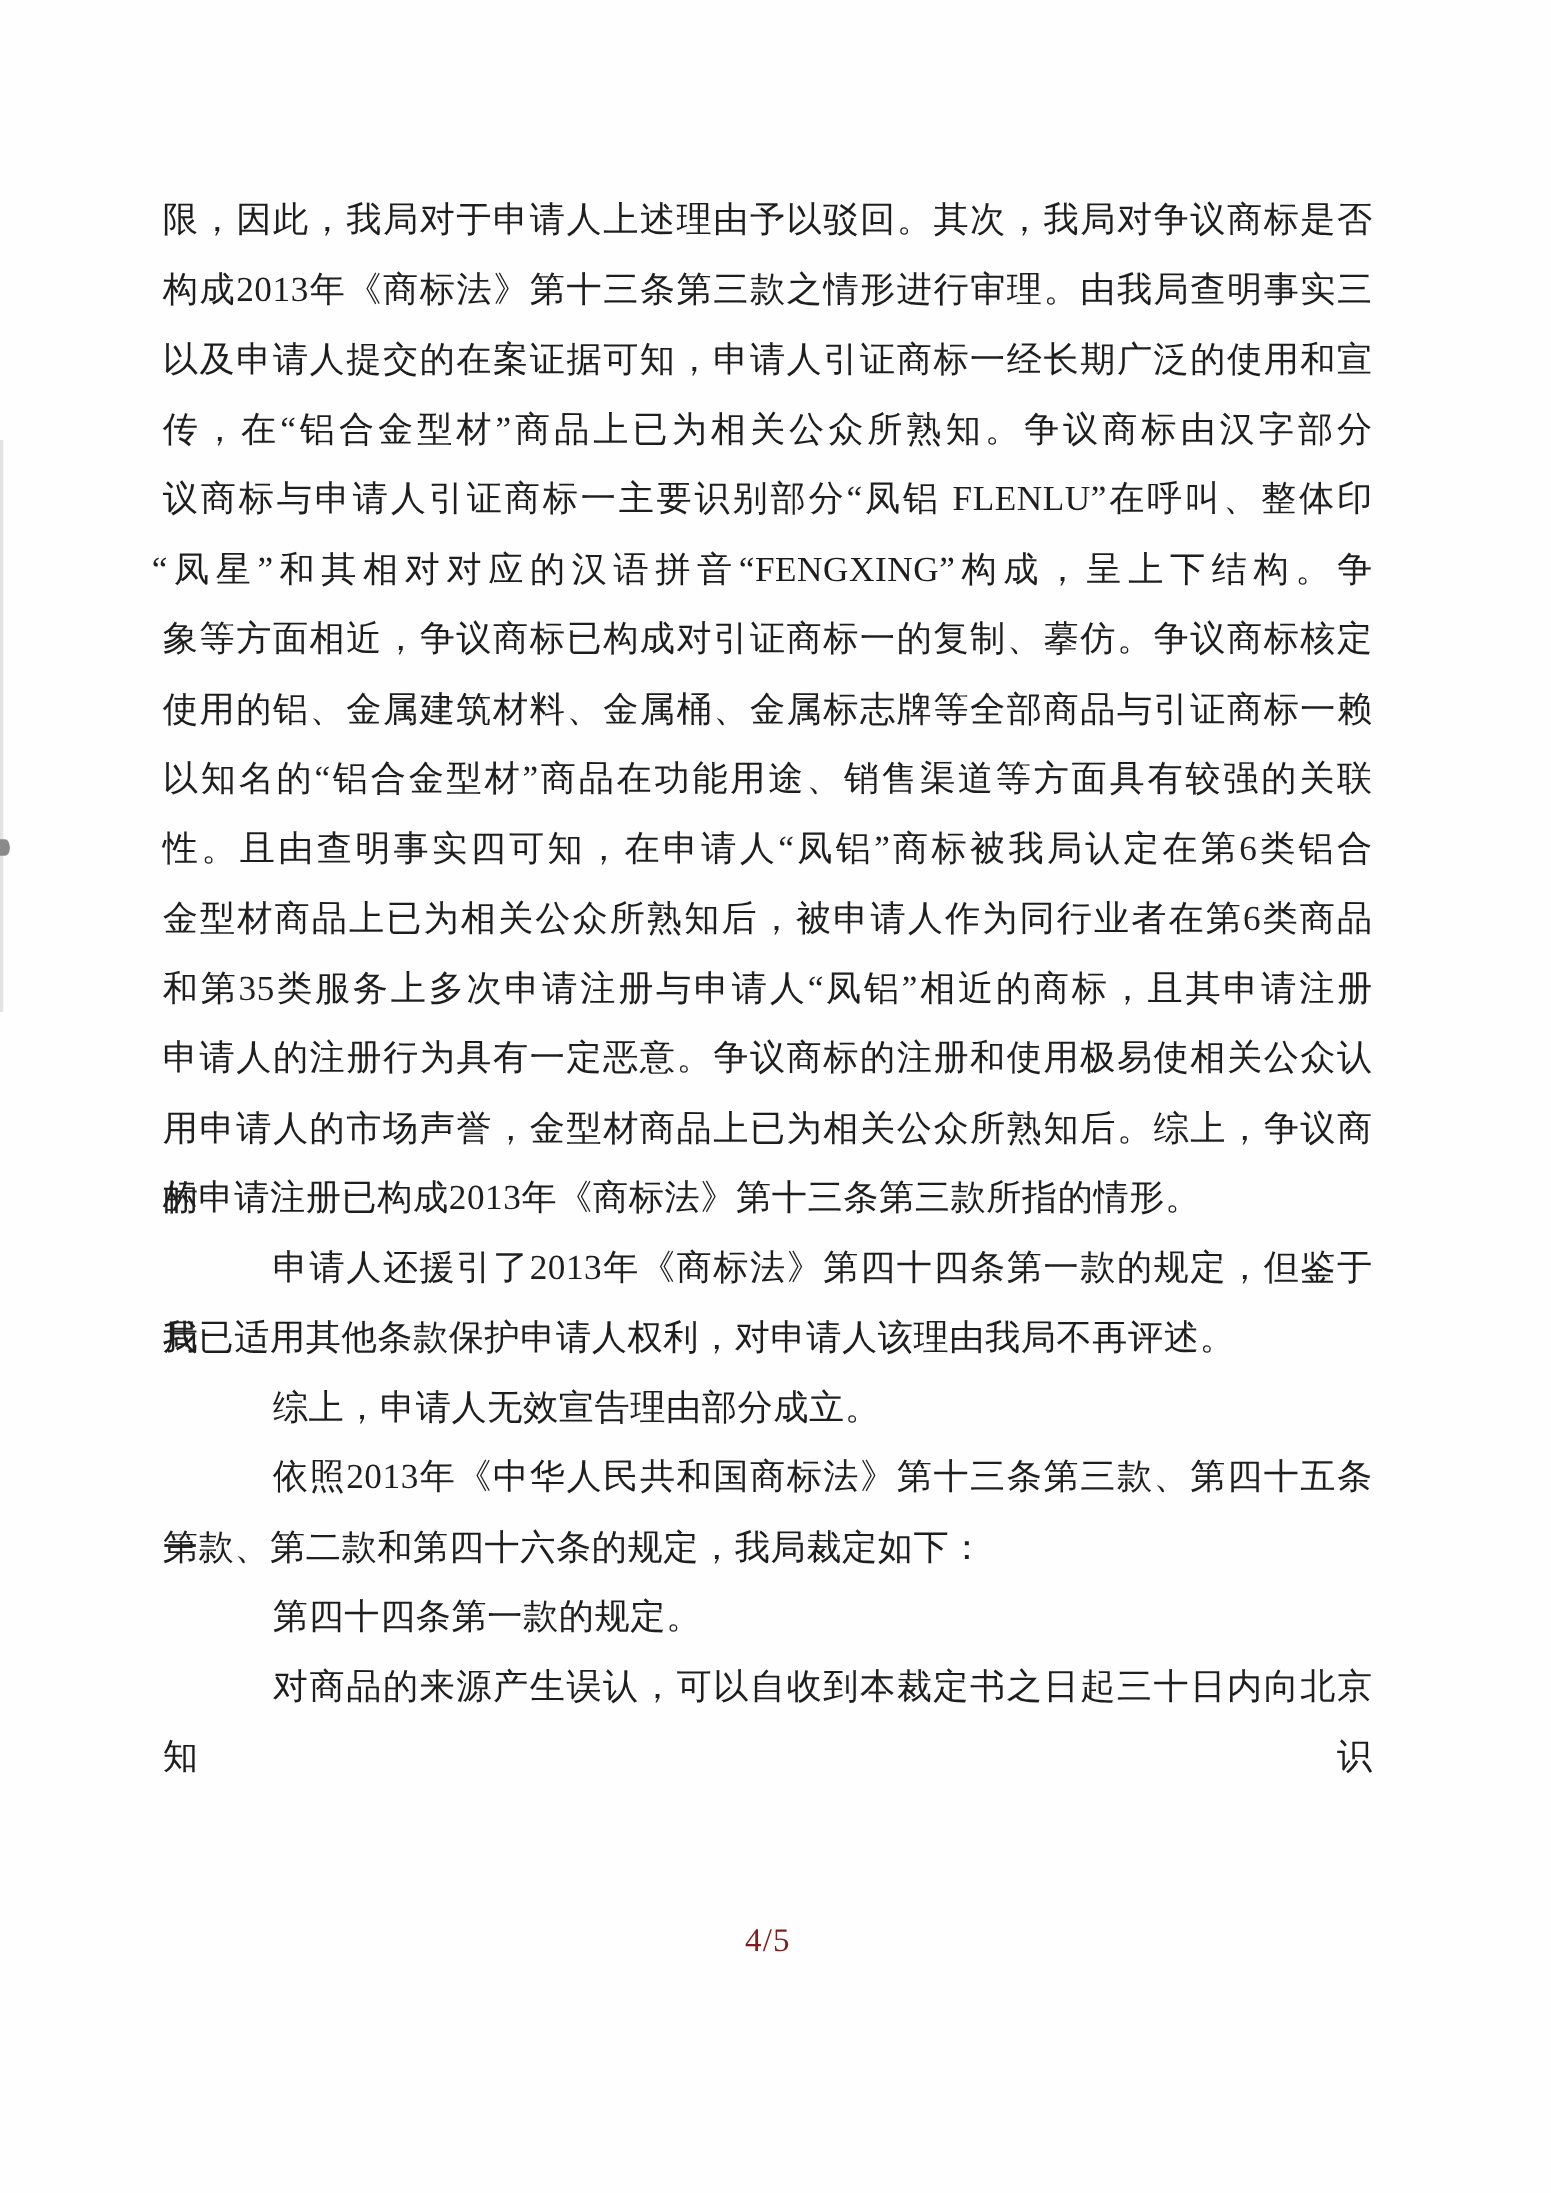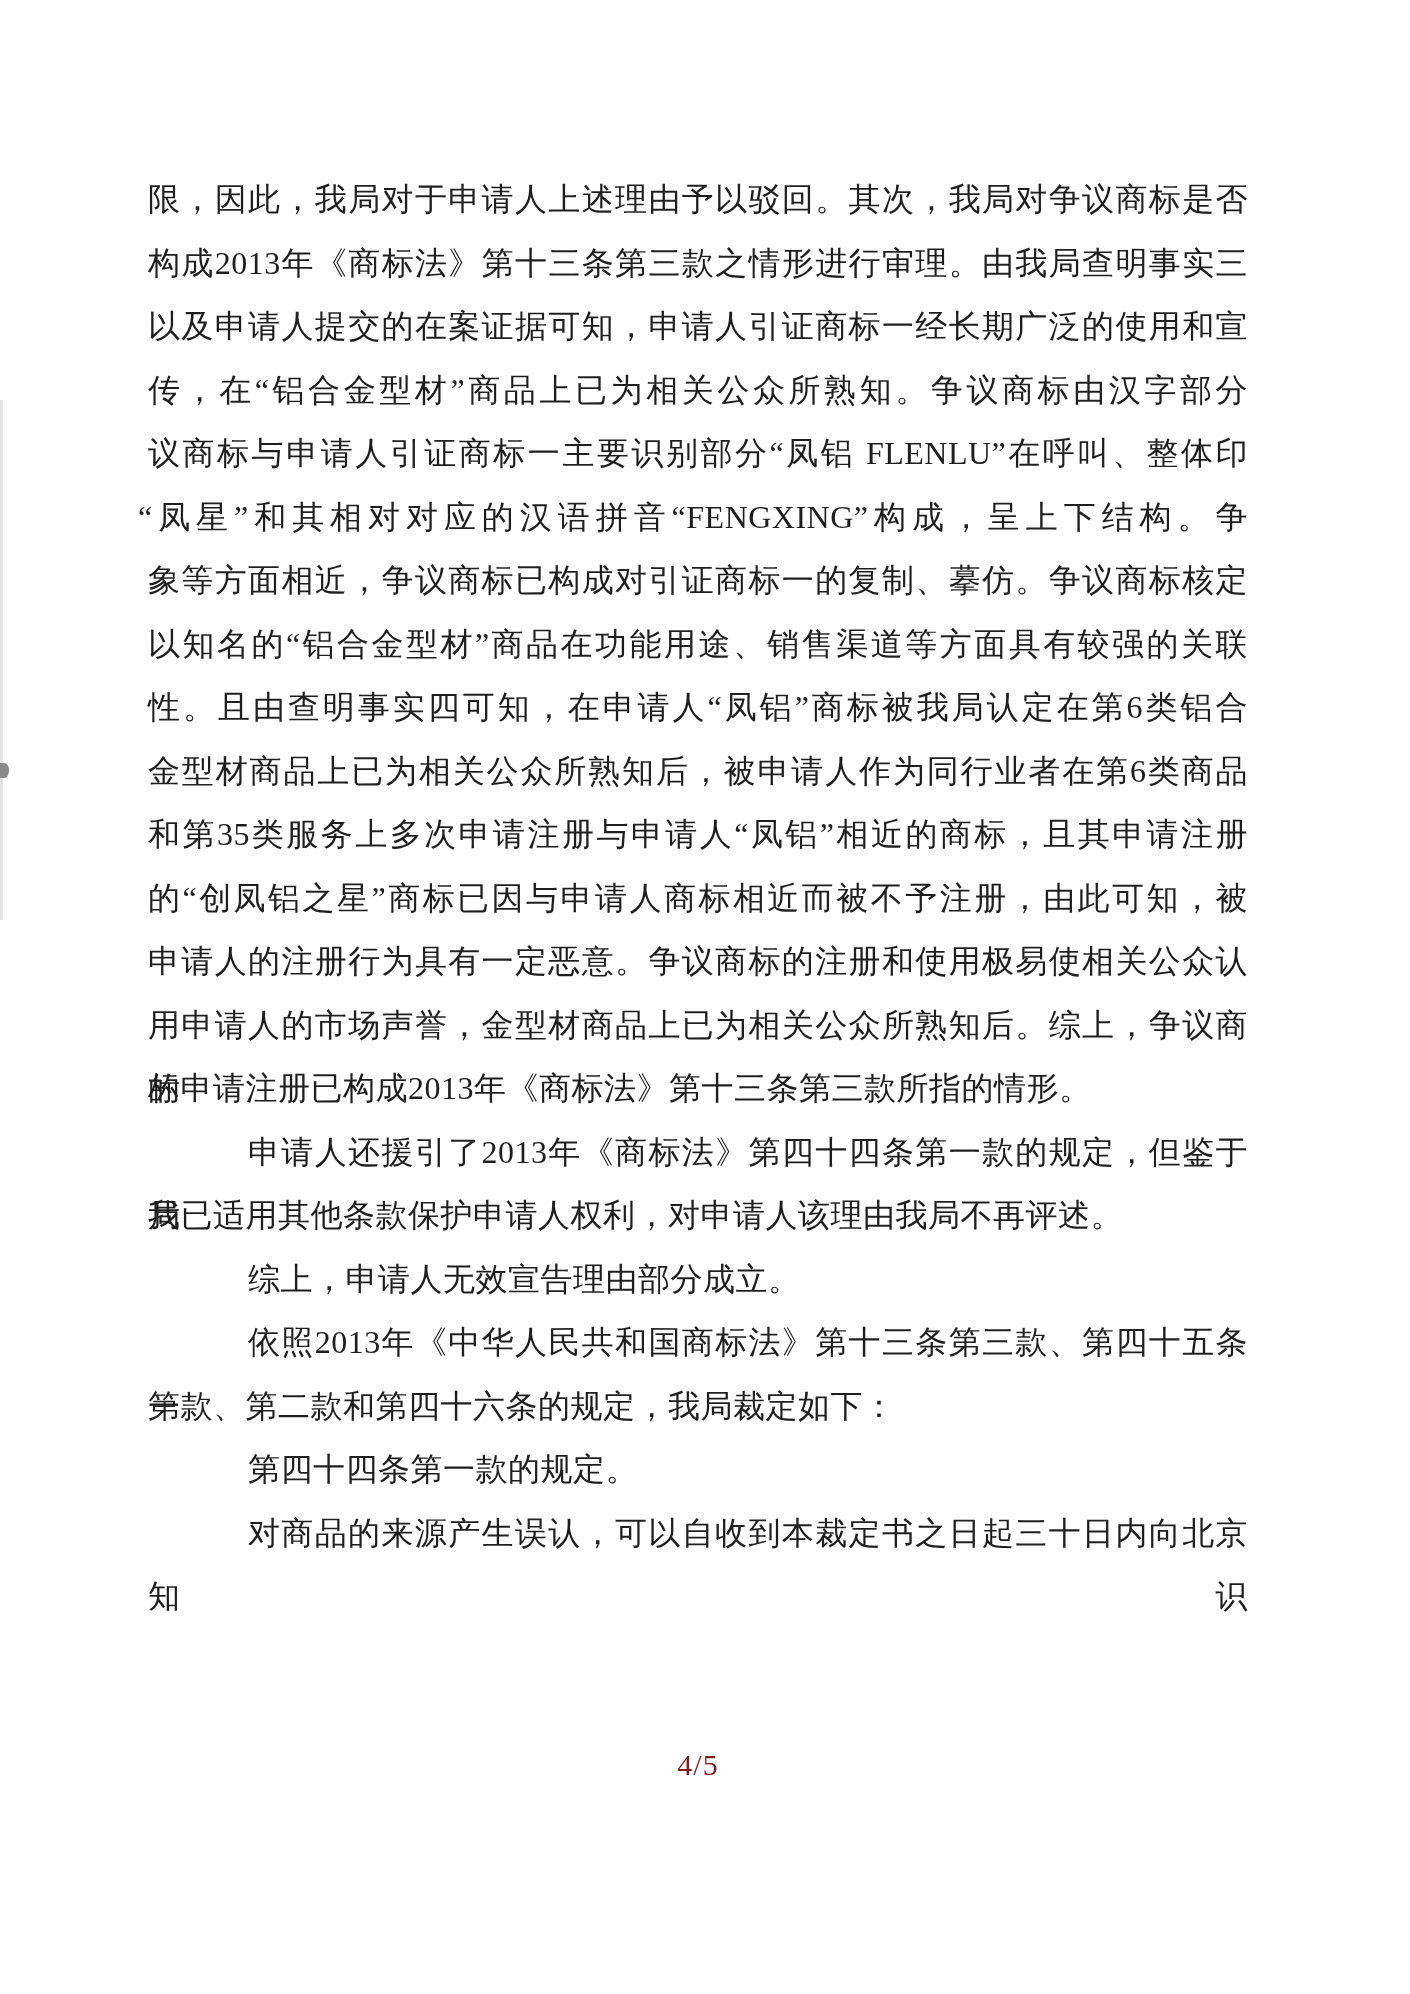--- a/index.html
+++ b/index.html
@@ -62,25 +62,25 @@
   <div class="artifact-speck"></div>
 
   <main class="text-block">
     <p class="line j">限，因此，我局对于申请人上述理由予以驳回。其次，我局对争议商标是否</p>
     <p class="line j">构成2013年《商标法》第十三条第三款之情形进行审理。由我局查明事实三</p>
     <p class="line j">以及申请人提交的在案证据可知，申请人引证商标一经长期广泛的使用和宣</p>
     <p class="line j">传，在“铝合金型材”商品上已为相关公众所熟知。争议商标由汉字部分</p>
     <p class="line j">议商标与申请人引证商标一主要识别部分“凤铝 FLENLU”在呼叫、整体印</p>
     <p class="line j hang">“凤星”和其相对对应的汉语拼音“FENGXING”构成，呈上下结构。争</p>
     <p class="line j">象等方面相近，争议商标已构成对引证商标一的复制、摹仿。争议商标核定</p>
+    <p class="line j">使用的铝、金属建筑材料、金属桶、金属标志牌等全部商品与引证商标一赖</p>
     <p class="line j">以知名的“铝合金型材”商品在功能用途、销售渠道等方面具有较强的关联</p>
     <p class="line j">性。且由查明事实四可知，在申请人“凤铝”商标被我局认定在第6类铝合</p>
     <p class="line j">金型材商品上已为相关公众所熟知后，被申请人作为同行业者在第6类商品</p>
     <p class="line j">和第35类服务上多次申请注册与申请人“凤铝”相近的商标，且其申请注册</p>
-    <p class="line j">的“创凤铝之星”商标已因与申请人商标相近而被不予注册，由此可知，被</p>
     <p class="line j">申请人的注册行为具有一定恶意。争议商标的注册和使用极易使相关公众认</p>
     <p class="line j">用申请人的市场声誉，金型材商品上已为相关公众所熟知后。综上，争议商标</p>
     <p class="line">的申请注册已构成2013年《商标法》第十三条第三款所指的情形。</p>
     <p class="line j ind">申请人还援引了2013年《商标法》第四十四条第一款的规定，但鉴于我</p>
     <p class="line">局已适用其他条款保护申请人权利，对申请人该理由我局不再评述。</p>
     <p class="line ind">综上，申请人无效宣告理由部分成立。</p>
     <p class="line j ind">依照2013年《中华人民共和国商标法》第十三条第三款、第四十五条第</p>
     <p class="line">一款、第二款和第四十六条的规定，我局裁定如下：</p>
     <p class="line ind">第四十四条第一款的规定。</p>
     <p class="line j ind">对商品的来源产生误认，可以自收到本裁定书之日起三十日内向北京知识</p>

